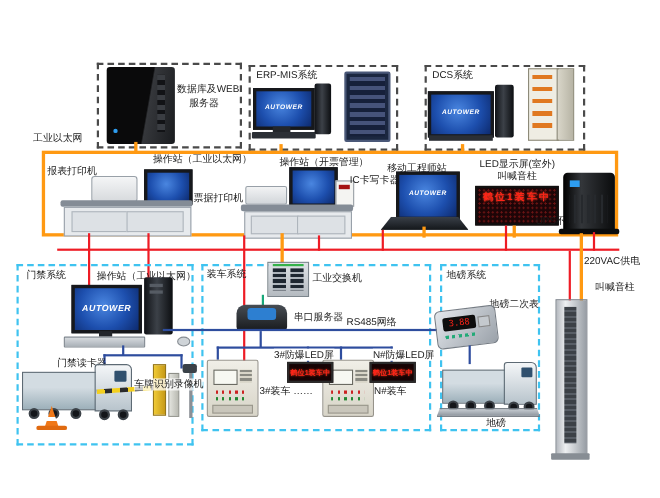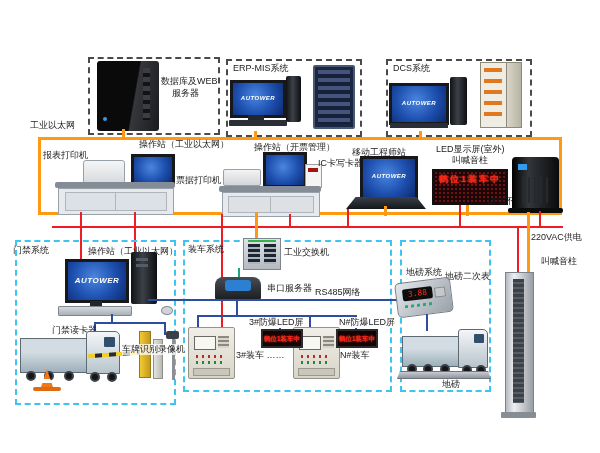--- a/index.html
+++ b/index.html
@@ -170,23 +170,23 @@
   <div class="lbl" style="left:541px;top:256px;">叫喊音柱</div>
 
   <div class="abs" style="left:505px;top:272px;width:27px;height:140px;background:linear-gradient(90deg,#b6bac0,#edeff1 30%,#989ea5);border:1px solid #7c828a;">
     <div class="abs" style="left:7px;top:6px;width:11px;height:124px;background:repeating-linear-gradient(180deg,#3c4147 0 3px,#585e66 3px 5px);"></div>
   </div>
   <div class="abs" style="left:501px;top:412px;width:35px;height:6px;background:#878d94;border-radius:1px;"></div>
 
   <div class="cyanbox" style="left:15px;top:240px;width:157px;height:161px;"></div>
   <div class="cyanbox" style="left:183px;top:240px;width:205px;height:148px;"></div>
   <div class="cyanbox" style="left:400px;top:240px;width:87px;height:148px;"></div>
-  <div class="lbl" style="left:13px;top:245px;">门禁系统</div>
+  <div class="lbl" style="left:24px;top:245px;">门禁系统</div>
   <div class="lbl" style="left:188px;top:244px;">装车系统</div>
-  <div class="lbl" style="left:406px;top:245px;margin-top:22px;">地磅系统</div>
+  <div class="lbl" style="left:406px;top:245px;">地磅系统</div>
 
   <div class="lbl" style="left:88px;top:246px;">操作站（工业以太网）</div>
   <div class="monitor" style="left:65px;top:259px;width:58px;height:38px;">
     <div class="screen abs" style="left:0;top:0;right:0;bottom:0;">
       <span class="logo" style="font-size:8px;">AUTOWER</span>
     </div>
   </div>
   <div class="abs" style="left:90px;top:301px;width:12px;height:5px;background:#23262b;"></div>
   <div class="abs" style="left:58px;top:306px;width:72px;height:8px;background:linear-gradient(180deg,#d6dade,#aab1b8);border:1px solid #7e868e;border-radius:1px;"></div>
   <div class="tower" style="left:131px;top:252px;width:26px;height:52px;">

